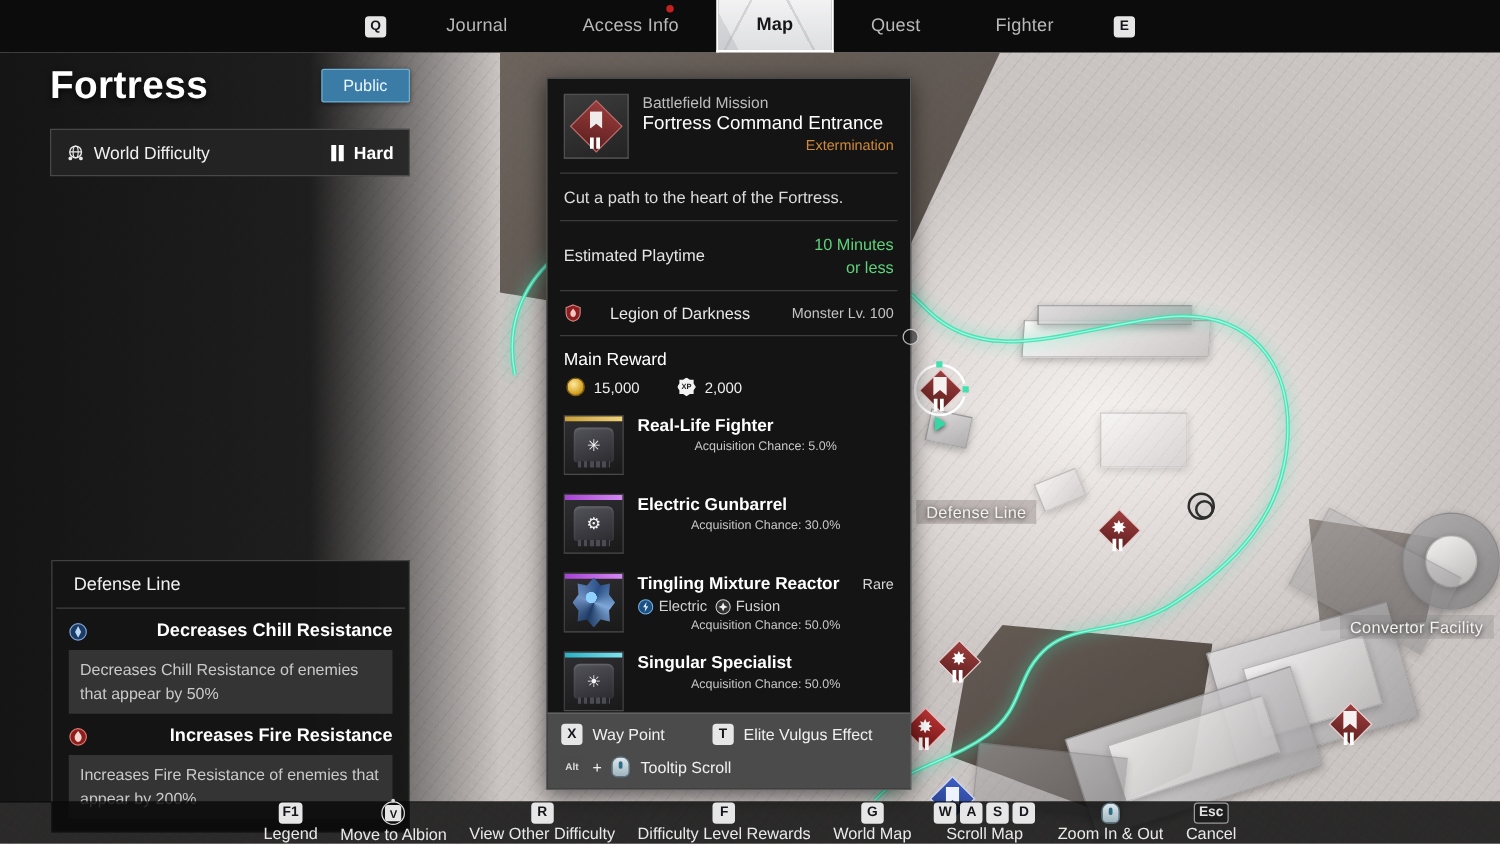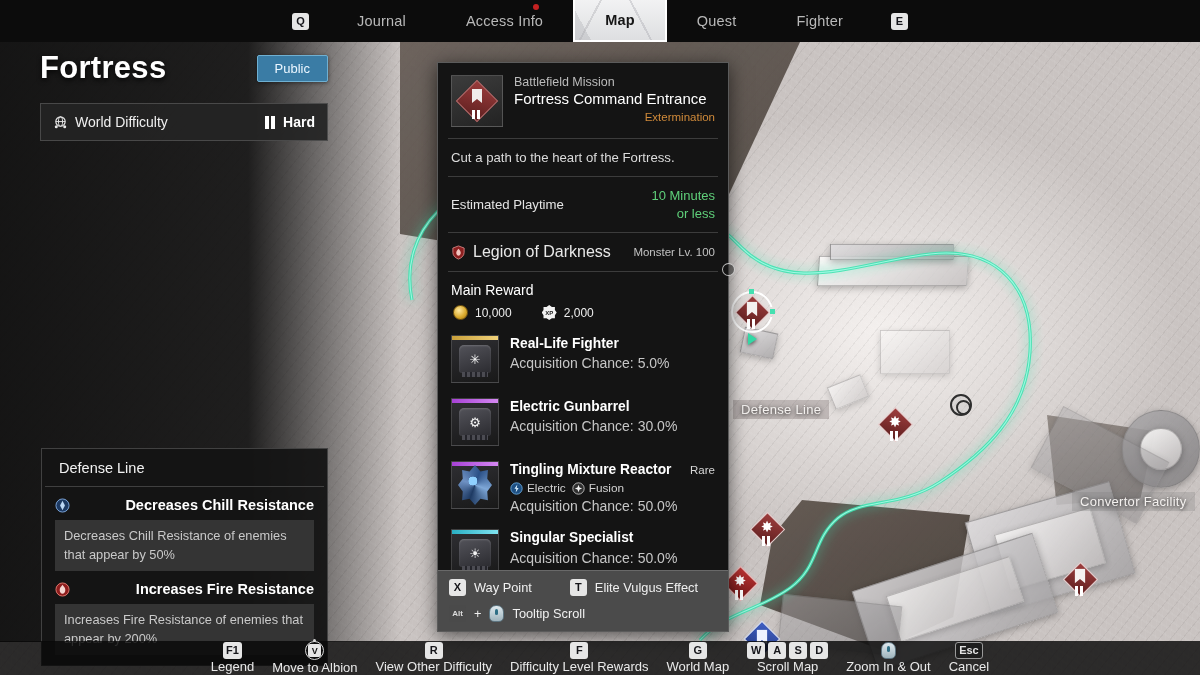--- a/index.html
+++ b/index.html
@@ -171,21 +171,21 @@
   .tt-name { font-size: 15px; font-weight: 400; color: #ffffff; margin-top: 1px; line-height: 1.2; }
   .tt-type { font-size: 11.5px; color: #d08a3a; text-align: right; margin-top: 3px; }
   .tt-sep { height: 1px; background: rgba(120,120,120,0.4); margin: 0 10px; }
   .tt-desc { font-size: 13.2px; color: #dcdcdc; padding: 11px 13px; }
   .tt-row {
     display: flex; align-items: center; justify-content: space-between;
     padding: 10px 13px; gap: 10px;
   }
   .tt-label { font-size: 13.2px; color: #e4e4e4; }
   .tt-green { font-size: 13px; color: #5fd07a; text-align: right; line-height: 1.35; }
-  .faction { display: flex; align-items: center; gap: 7px; font-size: 16px; color: #e8e8e8; }
+  .faction { display: flex; align-items: center; gap: 22px; font-size: 13px; color: #e8e8e8; }
   .mlvl { font-size: 11.5px; color: #c2c2c2; }
 
   .reward-head { font-size: 14px; font-weight: 400; color: #fff; padding: 10px 13px 7px 13px; }
   .currency-row { display: flex; align-items: center; gap: 30px; padding: 0 13px 9px 15px; }
   .cur { display: flex; align-items: center; gap: 7px; font-size: 12px; color: #eeeeee; }
   .coin {
     width: 15px; height: 15px; border-radius: 50%;
     background: radial-gradient(circle at 38% 34%, #ffe9a0, #d9a92c 58%, #9b6f12);
     border: 1px solid #7b5a10;
   }
@@ -234,21 +234,21 @@
       radial-gradient(circle at 44% 40%, #8fd0ff 0 14%, rgba(0,0,0,0) 15%),
       conic-gradient(from 20deg, #2a4f86, #7fa8d8, #1e3a63, #6f92c4, #2a4f86);
     clip-path: polygon(50% 0, 66% 16%, 88% 12%, 86% 34%, 100% 50%, 86% 66%, 88% 88%, 66% 84%, 50% 100%, 34% 84%, 12% 88%, 14% 66%, 0 50%, 14% 34%, 12% 12%, 34% 16%);
   }
   .rtxt { flex: 1; min-width: 0; }
   .rname-line { display: flex; align-items: baseline; justify-content: space-between; gap: 8px; }
   .rname { font-size: 13.8px; font-weight: 700; color: #ffffff; line-height: 1.25; }
   .rrare { font-size: 11.5px; color: #d6d6d6; flex: 0 0 auto; }
   .rattrs { display: flex; align-items: center; gap: 6px; margin-top: 3px; font-size: 11.8px; color: #d2d2d2; }
   .rattr { display: flex; align-items: center; gap: 4px; }
-  .rchance { font-size: 14px; color: #c6c6c6; margin-top: 3px; }
+  .rchance { font-size: 10px; color: #c6c6c6; margin-top: 3px; text-align: center; }
 
   .tt-foot {
     background: #4b4b4b; padding: 8px 11px 9px 11px;
     border-top: 1px solid rgba(150,150,150,0.4);
   }
   .foot-line { display: flex; align-items: center; gap: 8px; font-size: 12.8px; color: #f0f0f0; }
   .foot-line + .foot-line { margin-top: 9px; }
   .foot-gap { width: 22px; }
   .mousewheel {
     width: 15px; height: 17px; border-radius: 7px 7px 5px 5px;
@@ -575,21 +575,21 @@
       <div class="mlvl">Monster Lv. 100</div>
     </div>
 
     <div class="tt-sep"></div>
 
     <div class="reward-head">Main Reward</div>
 
     <div class="currency-row">
       <div class="cur">
         <span class="coin"></span>
-        <span>10,000</span>
+        <span>15,000</span>
       </div>
       <div class="cur">
         <span class="xpgem">XP</span>
         <span>2,000</span>
       </div>
     </div>
 
     <div class="reward-scroll">
 
       <div class="ritem">

